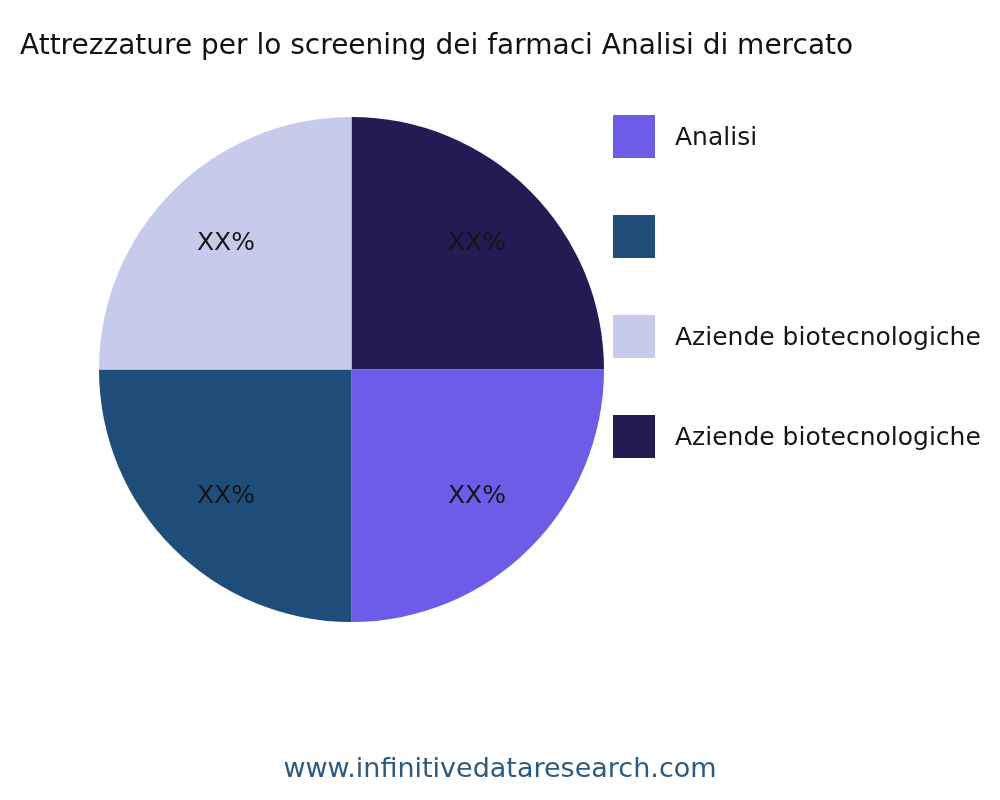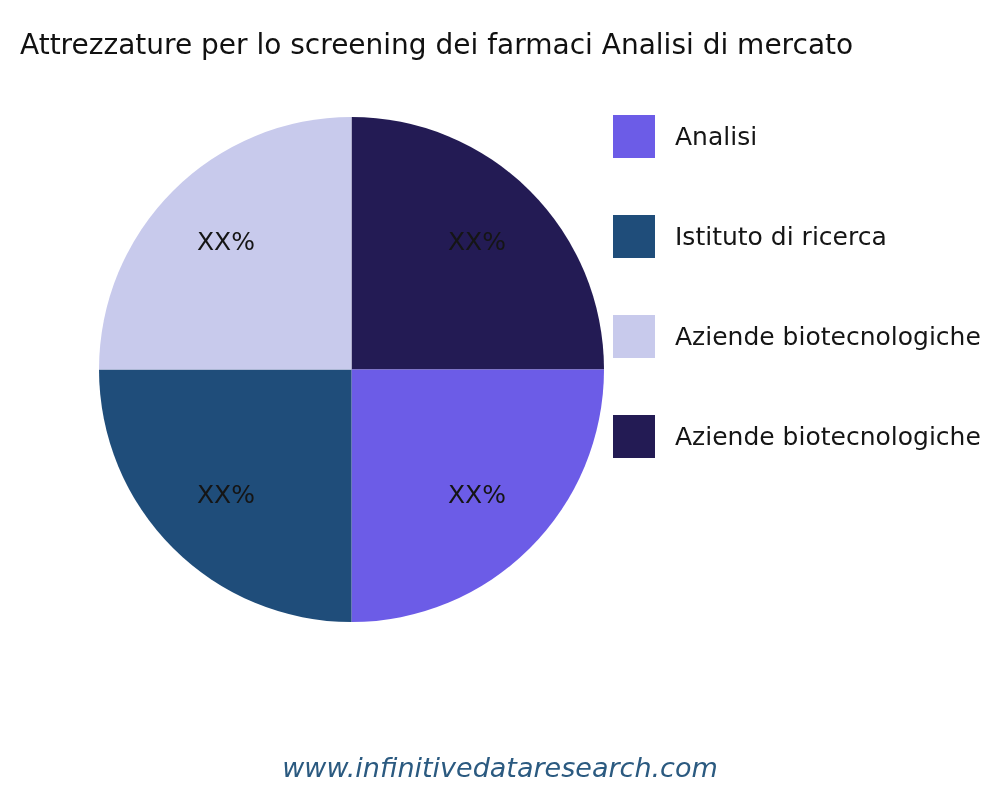--- a/index.html
+++ b/index.html
@@ -92,21 +92,20 @@
 
   
   .footer-url {
     position: absolute;
     left: 0;
     top: 752px;
     width: 1000px;
     text-align: center;
     font-size: 27px;
     color: #2b5a80;
-    font-style: italic;
   }
   .footer-url span { padding-right: 0px; }
 </style>
 </head>
 <body style="background: rgb(255, 255, 255);">
 
 <div class="chart-title" style="color: rgb(17, 17, 17);">Attrezzature per lo screening dei farmaci Analisi di mercato</div>
 
 <div class="plot-area">
 
@@ -133,21 +132,20 @@
 
   <div class="legend">
 
     <div class="legend-item">
       <div class="legend-swatch" style="background-color: rgb(108, 92, 231);"></div>
       <div class="legend-label">Analisi</div>
     </div>
 
     <div class="legend-item">
       <div class="legend-swatch" style="background-color: rgb(31, 77, 122);"></div>
-      <div class="legend-label">Istituto di ricerca</div>
     </div>
 
     <div class="legend-item">
       <div class="legend-swatch" style="background-color: rgb(200, 202, 236);"></div>
       <div class="legend-label">Aziende biotecnologiche</div>
     </div>
 
     <div class="legend-item">
       <div class="legend-swatch" style="background-color: rgb(35, 27, 84);"></div>
       <div class="legend-label">Aziende biotecnologiche</div>

